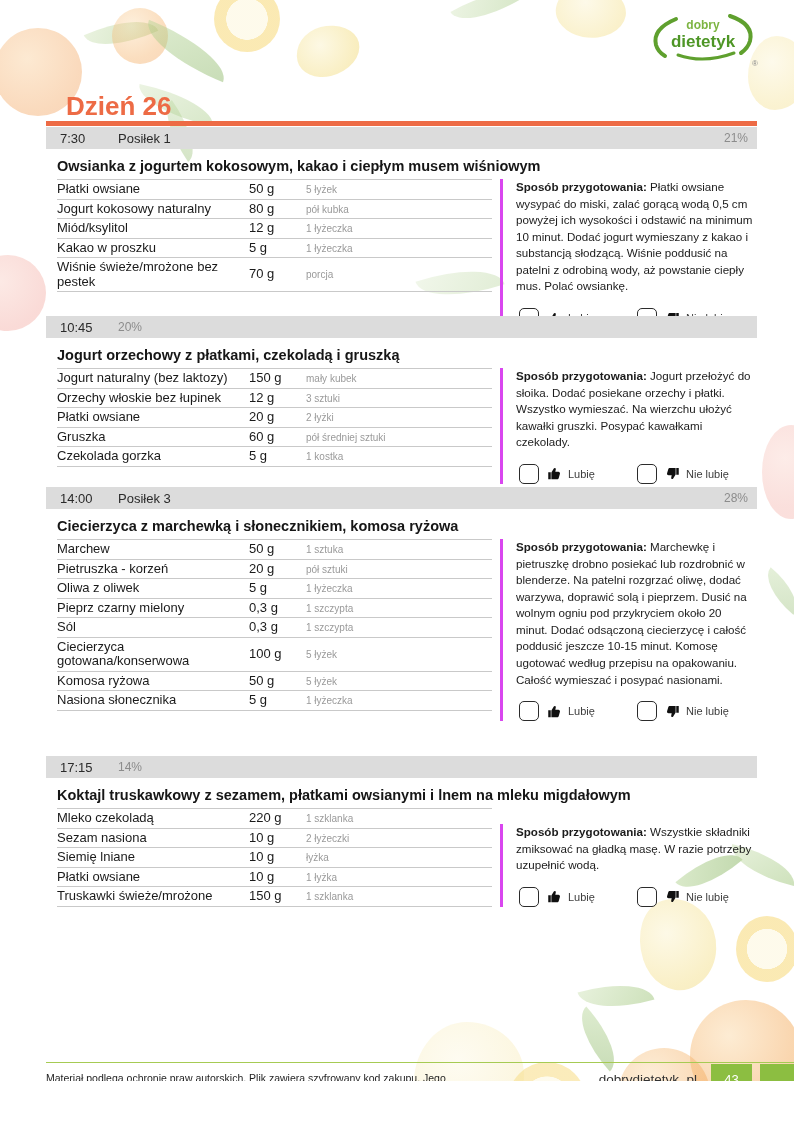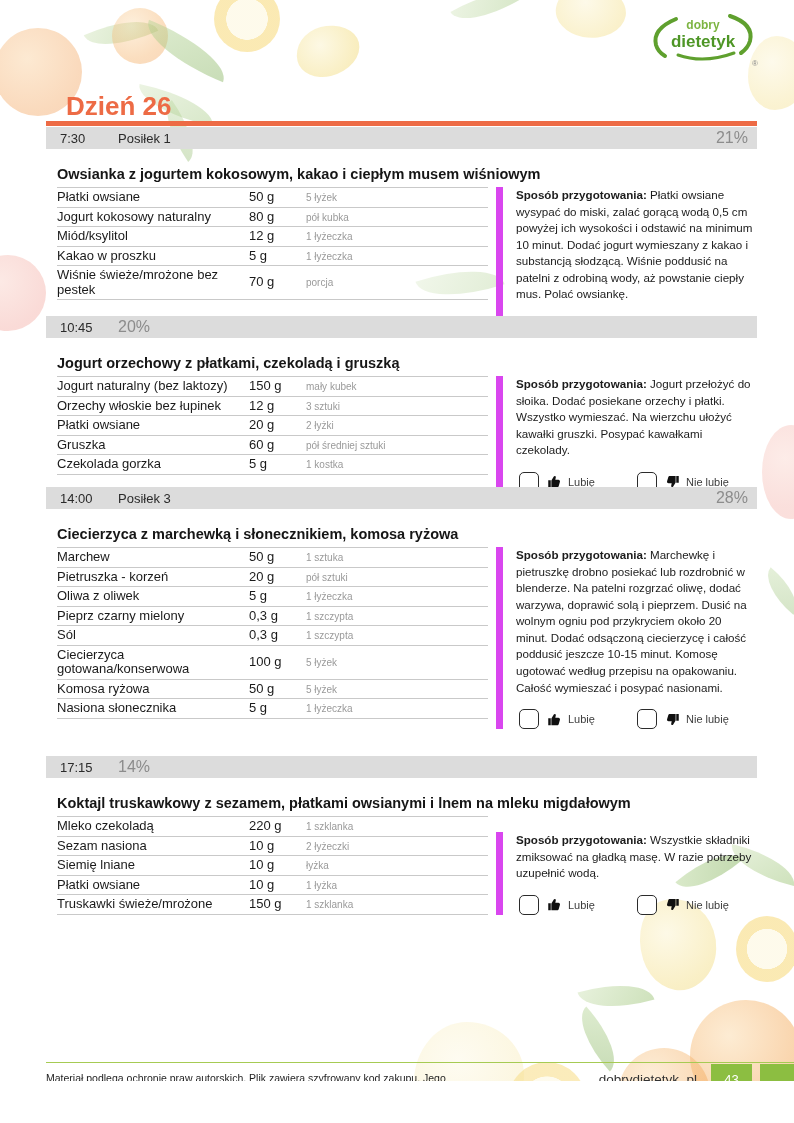--- a/index.html
+++ b/index.html
@@ -32,29 +32,29 @@
   
   .brand{position:absolute;top:12px;left:646px;z-index:2}
   .day-title{position:absolute;left:66px;top:91px;z-index:2;font-size:26px;font-weight:bold;color:var(--accent)}
   .accent-bar{position:absolute;left:46px;top:121px;width:711px;height:5px;background:var(--accent);z-index:2}
 
   
   .meal{position:absolute;left:46px;width:711px;z-index:2}
   .meal-header{display:flex;align-items:center;height:22px;background:var(--header-gray);font-size:13px;color:#2A2A2A;padding:0 9px 0 14px}
   .m-time{width:58px}
   .m-label{flex:1}
-  .m-pct{color:var(--percent-gray);font-size:16px}
-  .meal-title{font-size:14.5px;font-weight:bold;color:#161616;margin:17px 0 5px 11px}
+  .m-pct{color:var(--percent-gray);font-size:12px}
+  .meal-title{font-size:14.5px;font-weight:bold;color:#161616;margin:9px 0 5px 11px}
   .meal-body{display:flex;align-items:flex-end}
   table.ing{width:446px;border-collapse:collapse;border-top:1px solid #C9C9C9;align-self:flex-start;margin-left:11px}
   table.ing td{border-bottom:1px solid #C9C9C9;padding:2px 0;font-size:13px;line-height:1.12;vertical-align:middle;color:#1A1A1A}
   td.c-name{width:192px;padding-right:8px}
   td.c-amt{width:57px;white-space:nowrap}
   .measure-text{display:inline-block;max-width:95px;font-size:10px;line-height:1.3;color:var(--text-muted)}
-  .prep{flex:1;border-left:7px solid #d946ef;margin-left:8px;padding-left:13px;padding-right:2px}
+  .prep{flex:1;border-left:3px solid #d946ef;margin-left:8px;padding-left:13px;padding-right:2px}
   .prep-text{font-size:11.6px;line-height:1.43;color:#1B1B1B}
   .votes{display:flex;margin-top:13px;margin-left:3px}
   .vote{display:flex;align-items:center;width:118px}
   .cb{width:20px;height:20px;border:1.7px solid #2B2B2B;border-radius:5px;background:#fff;flex:0 0 auto;cursor:pointer}
   .thumb{width:15px;height:15px;fill:#101010;margin-left:8px}
   .thumb.down{transform:rotate(180deg)}
   .vote-label{font-size:11px;color:#3C3C3C;margin-left:6px}
 
   
   .footer-line{position:absolute;left:46px;right:0;top:1062px;height:1px;background:var(--line-green);z-index:2}

